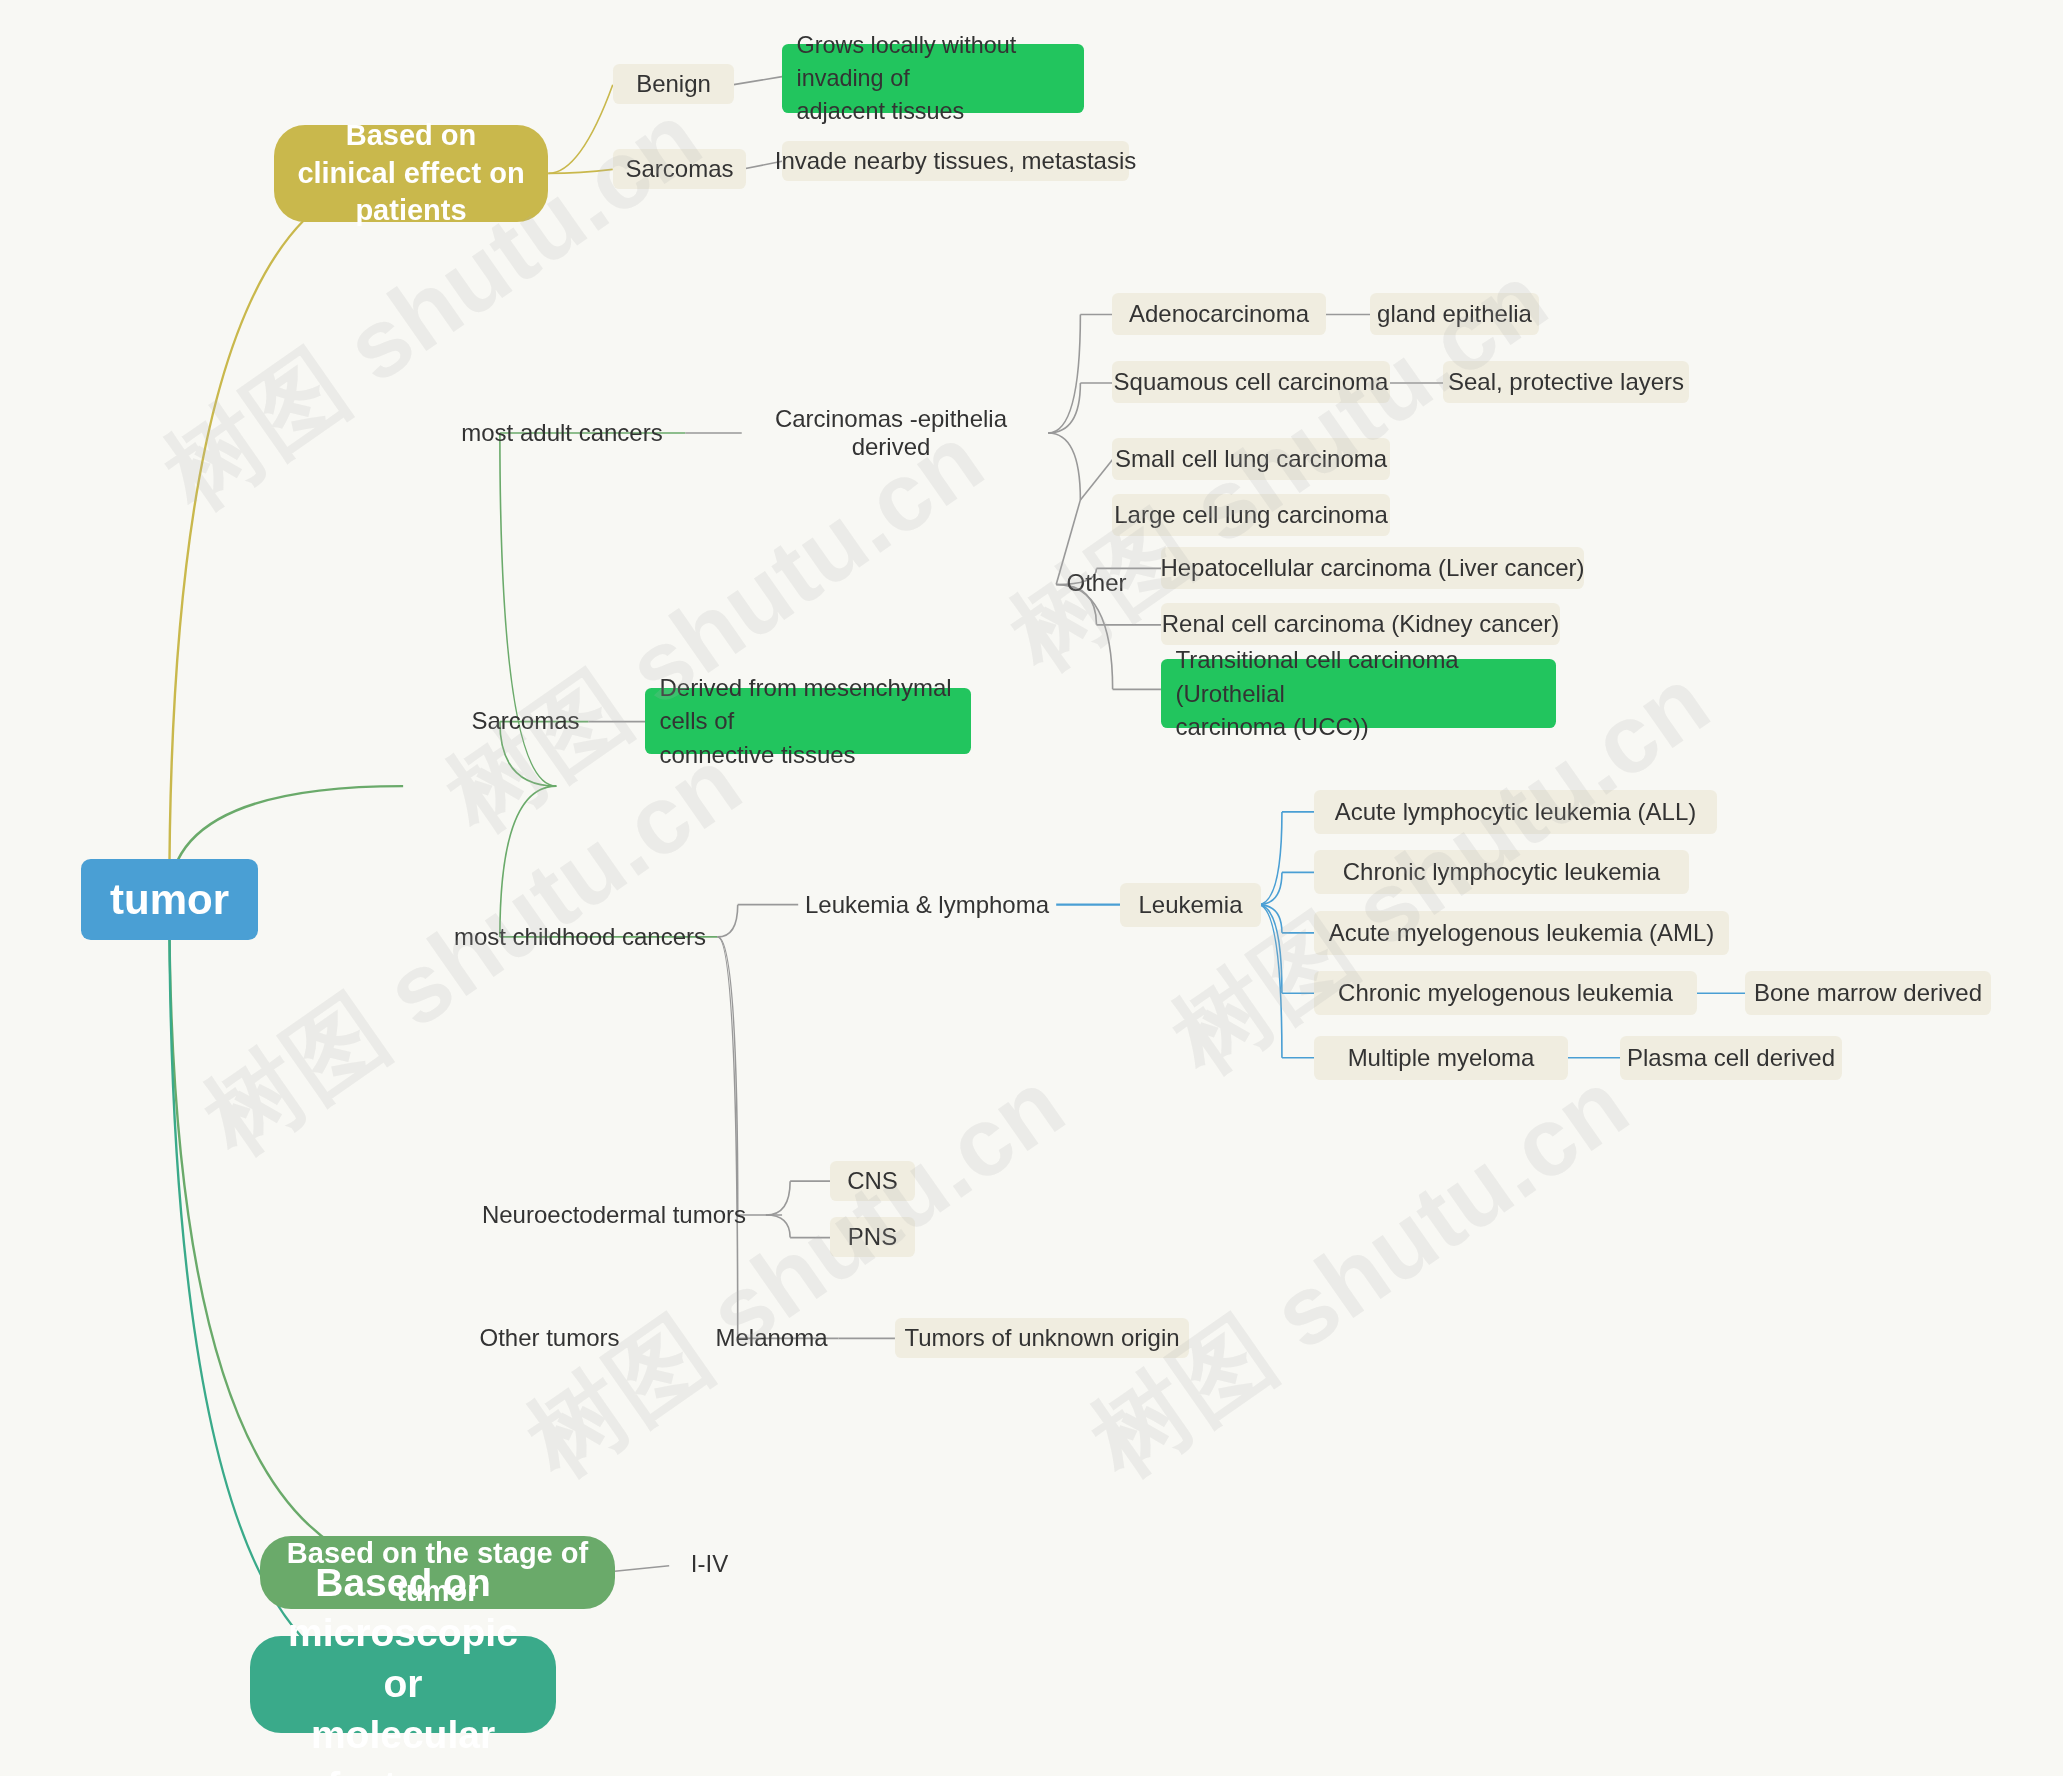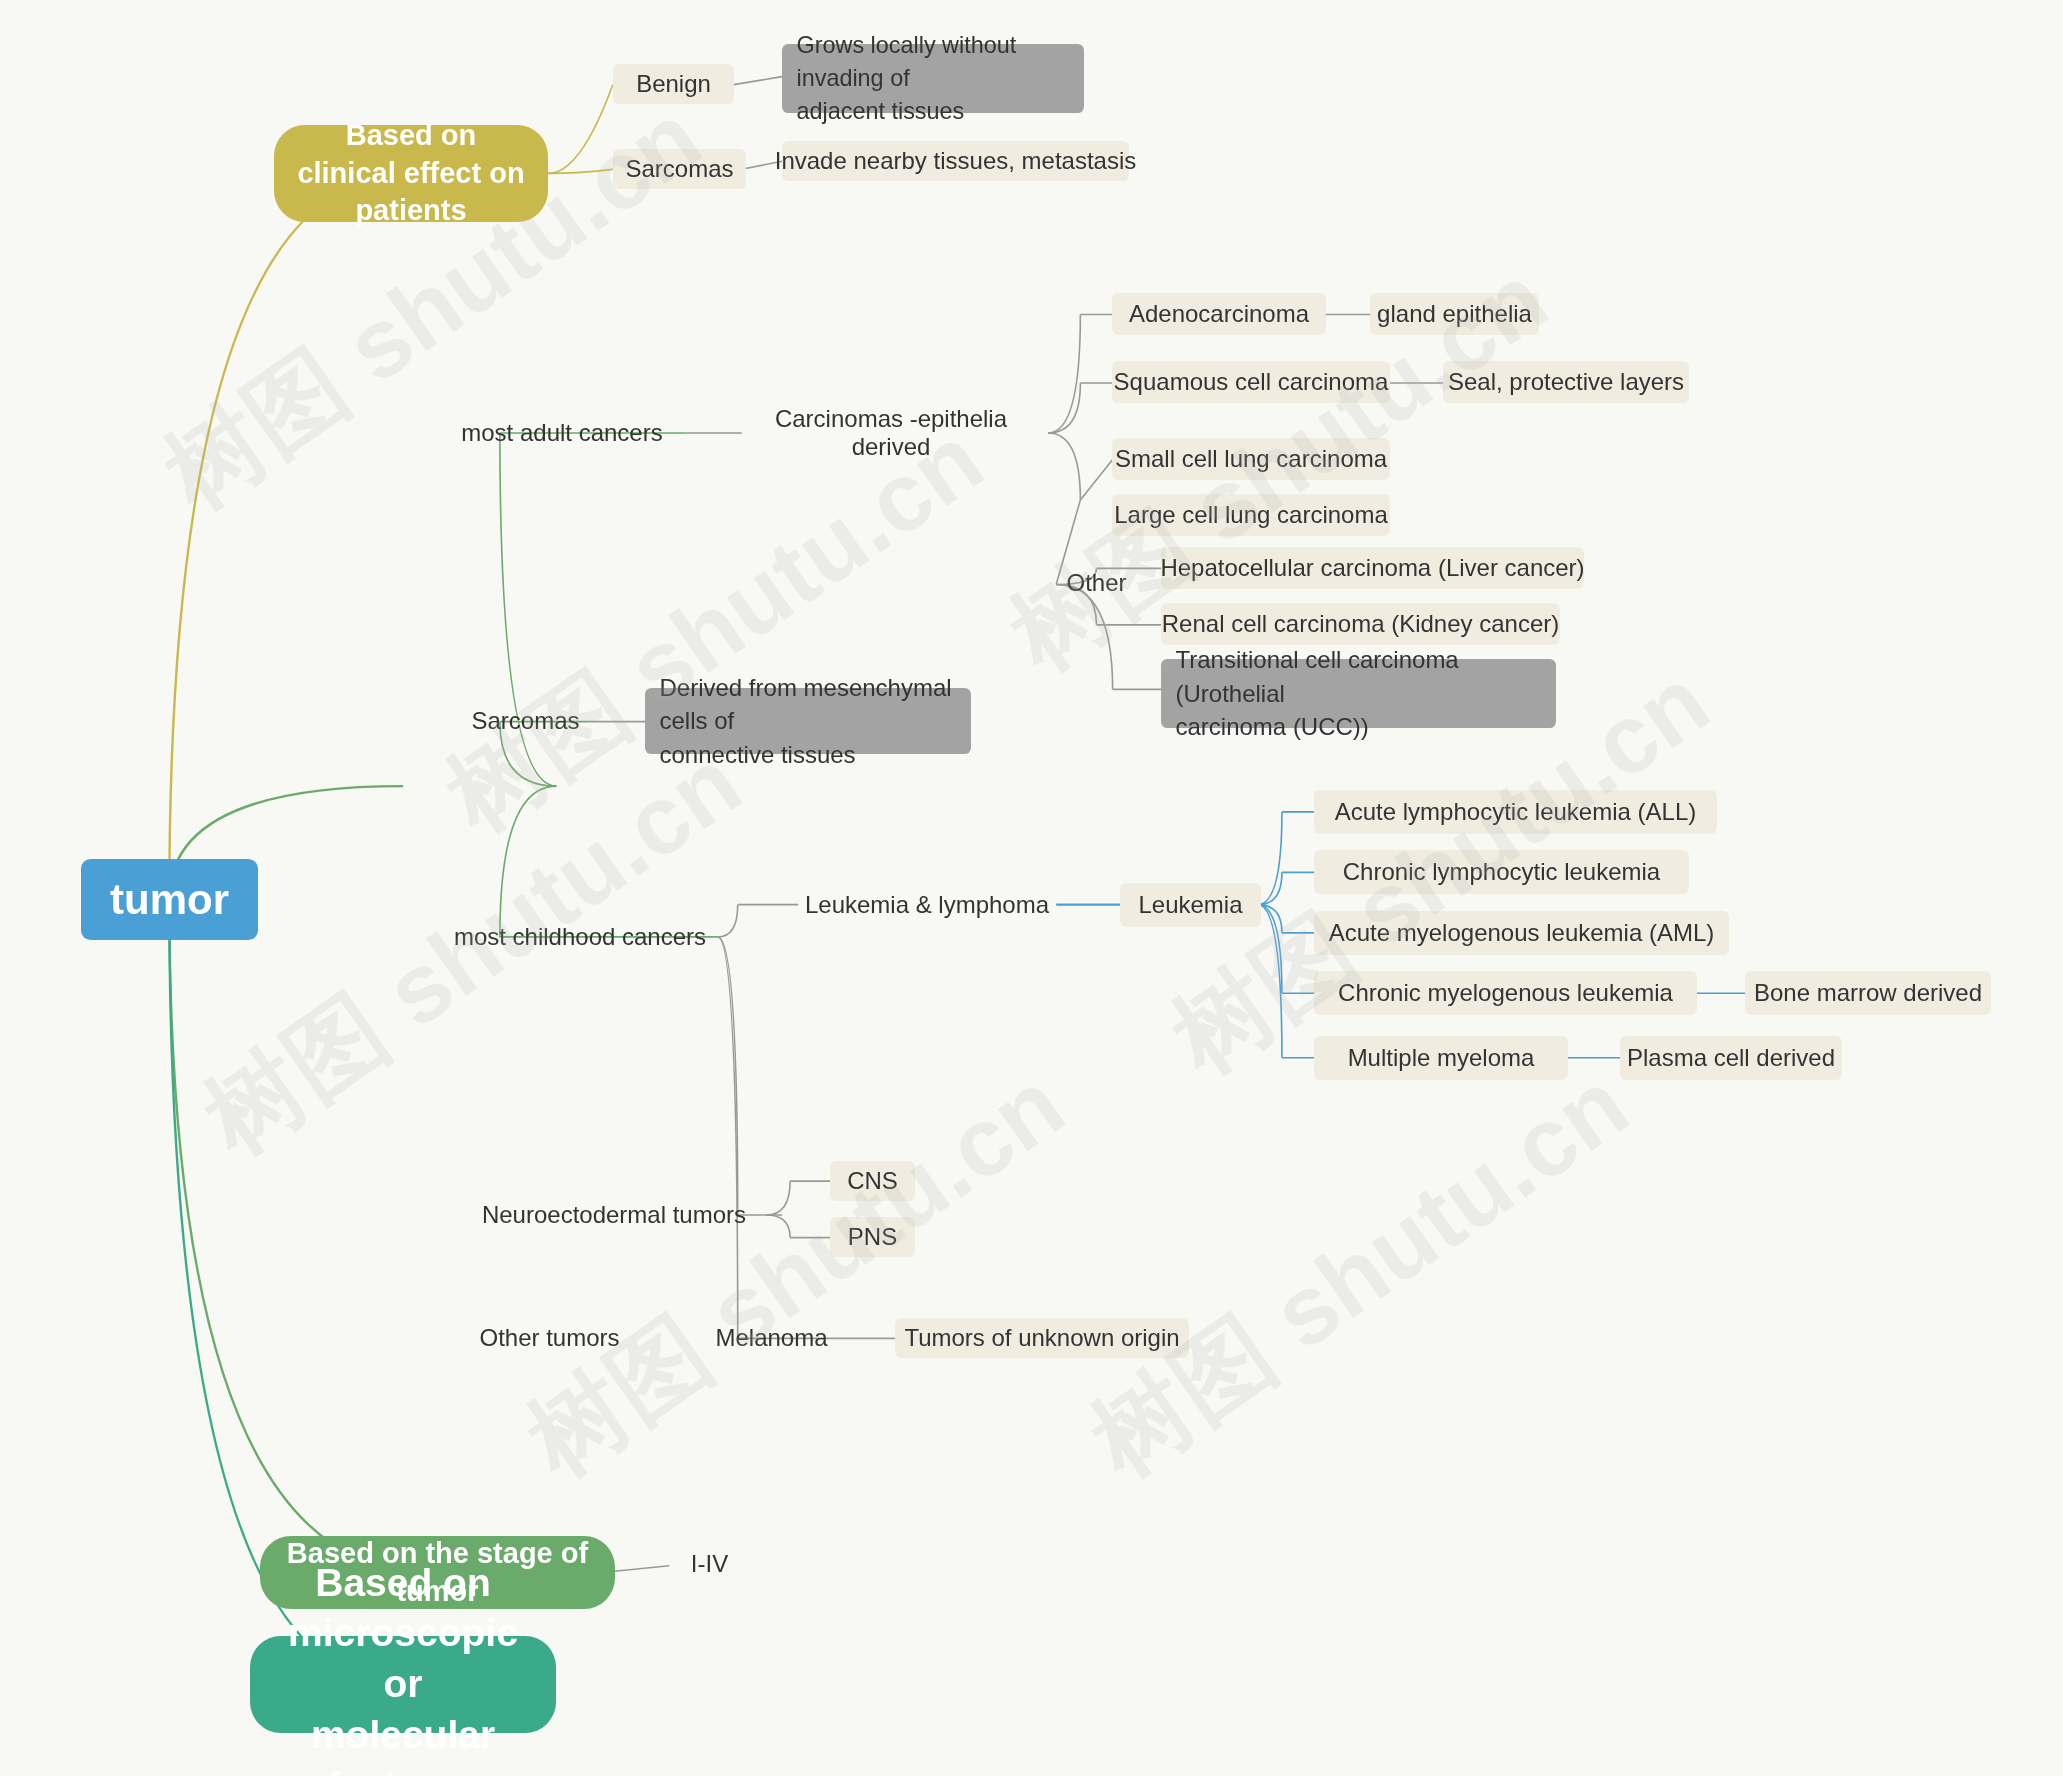--- a/index.html
+++ b/index.html
@@ -94,21 +94,21 @@
     .node-text {
       background: #f0ede0;
       border-radius: 6.4px;
       padding: 8px 14.5px;
       font-size: 24px;
       color: #333;
       white-space: nowrap;
       text-align: left;
     }
     .node-text-multi {
-      background: #a3a3a3;
+      background: #22c55e;
       border-radius: 6.4px;
       padding: 8px 14.5px;
       font-size: 24px;
       color: #333;
       white-space: normal;
       text-align: left;
       line-height: 1.4;
     }
 
     

